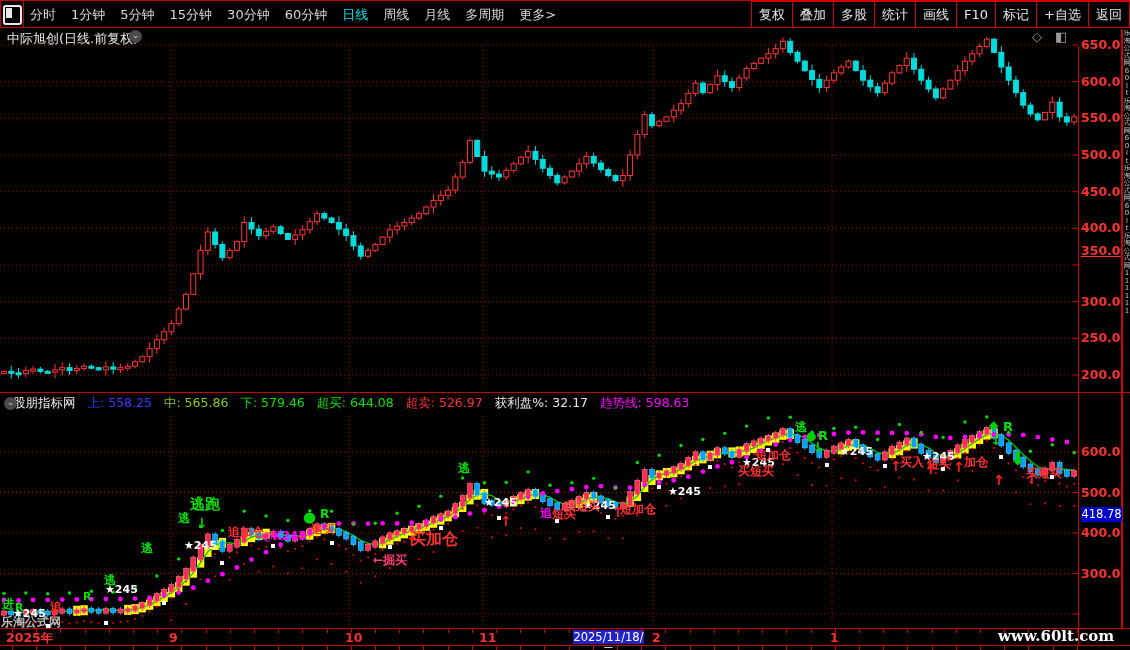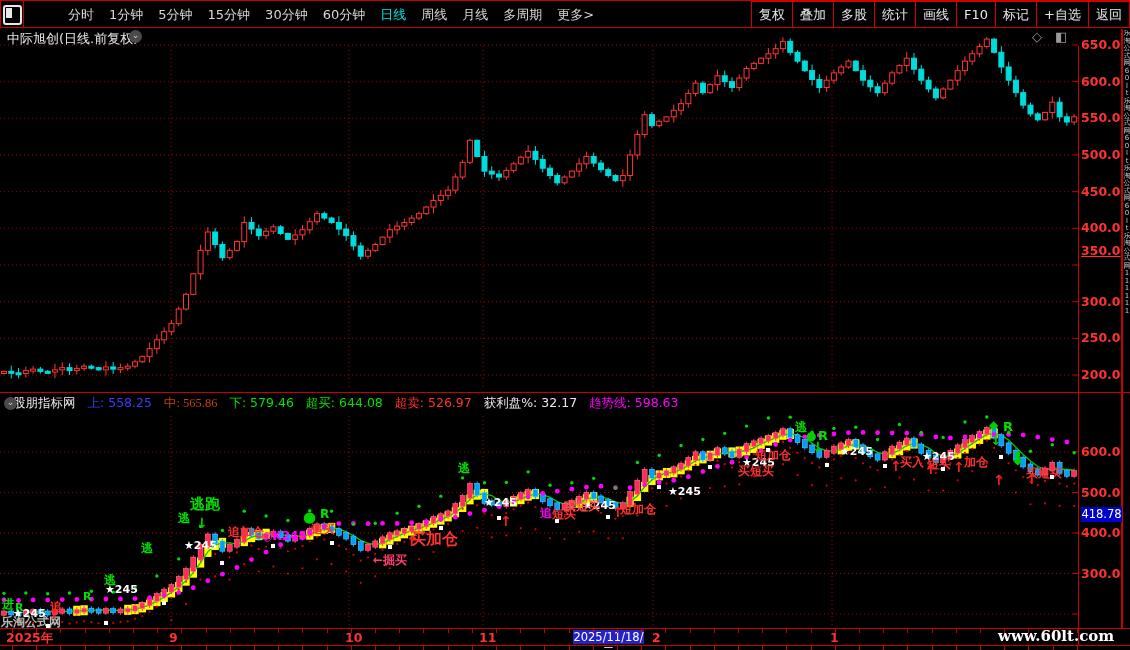--- a/index.html
+++ b/index.html
@@ -7,21 +7,21 @@
           font-family:"DejaVu Sans",sans-serif;}
   .abs{position:absolute;}
   
   .toolbar{position:absolute;left:0;top:0;width:1130px;height:28px;background:#000;
            border-top:1px solid #c80000;border-bottom:1px solid #c80000;box-sizing:border-box;}
   .tb-iconbox{position:absolute;left:0;top:0;width:24px;height:27px;border-left:1px solid #c80000;
               border-right:1px solid #c80000;box-sizing:border-box;display:flex;align-items:center;justify-content:center;}
   .panel-icon{width:15px;height:16px;border:2px solid #e8e8e8;border-radius:3px;position:relative;}
   .panel-icon:before{content:"";position:absolute;left:1px;top:1px;width:6px;height:10px;background:#e8e8e8;}
   .tb-left{position:absolute;left:30px;top:0;height:27px;display:flex;align-items:center;gap:15px;
-           font-size:13px;color:#d8d8d8;white-space:nowrap;margin-left:38px;}
+           font-size:13px;color:#d8d8d8;white-space:nowrap;}
   .tb-left .item{cursor:default;}
   .tb-left .active{color:#00e1e1;}
   .tb-right{position:absolute;right:0;top:0;height:27px;display:flex;align-items:stretch;}
   .tb-right .btn{border:1px solid #d40000;margin-left:-1px;padding:0 7px;font-size:13px;color:#e8e8e8;
                  display:flex;align-items:center;white-space:nowrap;}
   
   .titlerow{position:absolute;left:0;top:29px;width:1130px;height:17px;}
   .title-text{position:absolute;left:7px;top:1px;font-size:13px;color:#e8e8e8;white-space:nowrap;}
   .chev-circle{position:absolute;width:13px;height:13px;border-radius:50%;background:#4a4a4a;
                color:#cfcfcf;font-size:9px;line-height:11px;text-align:center;}
@@ -1147,21 +1147,21 @@
 
   <div class="abs" style="left:0;top:392px;width:1130px;height:1px;background:#c80000;"></div>
   <div class="abs" style="left:1078px;top:46px;width:1px;height:599px;background:#c80000;"></div>
   <div class="abs" style="left:1121px;top:29px;width:1px;height:599px;background:#c80000;"></div>
 
   <div class="indheader">
     <div class="chev-circle" style="left:4px;top:3px;">⌄</div>
     <span class="name">股朋指标网</span>
     <span id="ind-fields" style="display:flex;gap:12px;">
         <span style="color: rgb(58, 58, 255);">上: 558.25</span>
-        <span style="color: #c2410c; font-family: Liberation Serif, serif;">中: 565.86</span>
+        <span style="color: #84cc16;">中: 565.86</span>
         <span style="color: rgb(0, 225, 0);">下: 579.46</span>
         <span style="color: rgb(0, 225, 0);">超买: 644.08</span>
         <span style="color: rgb(255, 50, 50);">超卖: 526.97</span>
         <span style="color: rgb(230, 230, 230);">获利盘%: 32.17</span>
         <span style="color: rgb(255, 0, 255);">趋势线: 598.63</span>
       </span>
   </div>
 
   <div id="yaxis-main">
       <div class="ylabel" style="top: 38px;">650.0</div>

